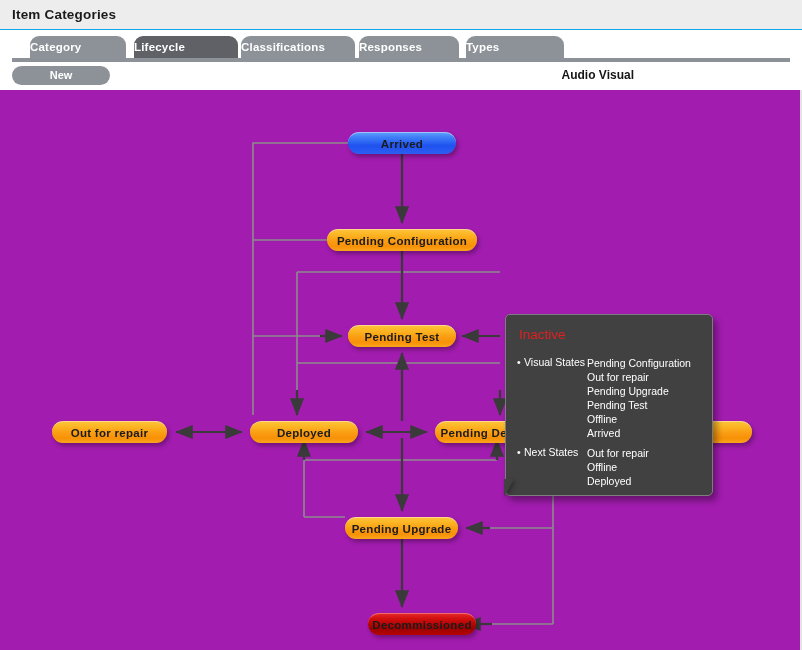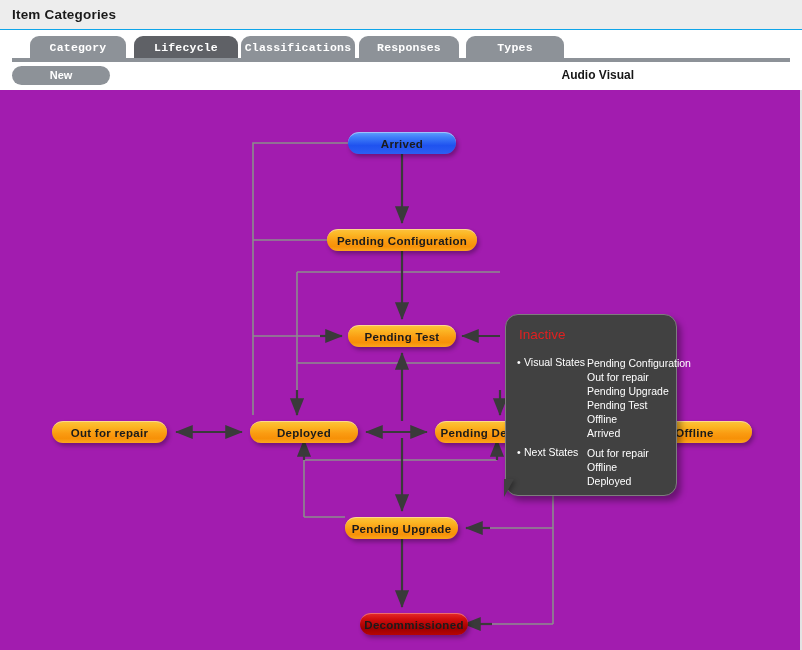--- a/index.html
+++ b/index.html
@@ -45,26 +45,24 @@
   }
   .tab {
     position: absolute;
     top: 6px;
     height: 24px;
     border-radius: 9px 9px 0 0;
     background: #8d9298;
     color: #ffffff;
     font-size: 11.5px;
     font-weight: bold;
-    text-align: center;
     line-height: 23px;
     box-sizing: border-box;
     cursor: pointer;
     letter-spacing: .2px;
-    font-family: Liberation Mono, monospace;
   }
   .tab.active {
     background: #5f6166;
   }
   .tabrule {
     position: absolute;
     left: 12px; top: 58px;
     width: 778px; height: 4px;
     background: #8d9298;
   }
@@ -139,24 +137,24 @@
   }
   .node.red {
     background: linear-gradient(to bottom, #e22727 0%, #cf0d0d 25%, #9e0000 70%, #b60505 100%);
     border-top: 1px solid #f06a6a;
   }
 
   
   .tooltip {
     position: absolute;
     left: 505px; top: 224px;
-    width: 172px; height: 182px;
+    width: 208px; height: 182px;
     background: #414141;
     border: 1px solid #7d7d7d;
-    border-radius: 13px;
+    border-radius: 5px;
     box-shadow: 4px 5px 6px rgba(0,0,0,.35);
     box-sizing: border-box;
     z-index: 30;
   }
   .tooltip-tail {
     position: absolute;
     left: 504px; top: 389px;
     width: 0; height: 0;
     border-left: 10px solid #414141;
     border-bottom: 18px solid transparent;
@@ -287,21 +285,21 @@
 
     <div id="nodes">
         <div class="node blue" style="left: 348px; top: 42px; width: 108px;">Arrived</div>
         <div class="node orange" style="left: 327px; top: 139px; width: 150px;">Pending Configuration</div>
         <div class="node orange" style="left: 348px; top: 235px; width: 108px;">Pending Test</div>
         <div class="node orange" style="left: 52px; top: 331px; width: 115px;">Out for repair</div>
         <div class="node orange" style="left: 250px; top: 331px; width: 108px;">Deployed</div>
         <div class="node orange" style="left: 435px; top: 331px; width: 131px;">Pending Deployment</div>
         <div class="node orange" style="left: 637px; top: 331px; width: 115px;">Offline</div>
         <div class="node orange" style="left: 345px; top: 427px; width: 113px;">Pending Upgrade</div>
-        <div class="node red" style="left: 360px; top: 523px; width: 108px;">Decommissioned</div>
+        <div class="node red" style="left: 368px; top: 523px; width: 108px;">Decommissioned</div>
       </div>
 
     <div class="tooltip-tail"></div>
     <div class="tooltip">
       <div class="tt-title">Inactive</div>
 
       <div class="tt-bullet" style="left:11px; top:41px;">•</div>
       <div class="tt-key" style="top:41px;">Visual States</div>
       <div class="tt-vals" style="top:41px;" id="prior-vals">
           <div>Pending Configuration</div>

